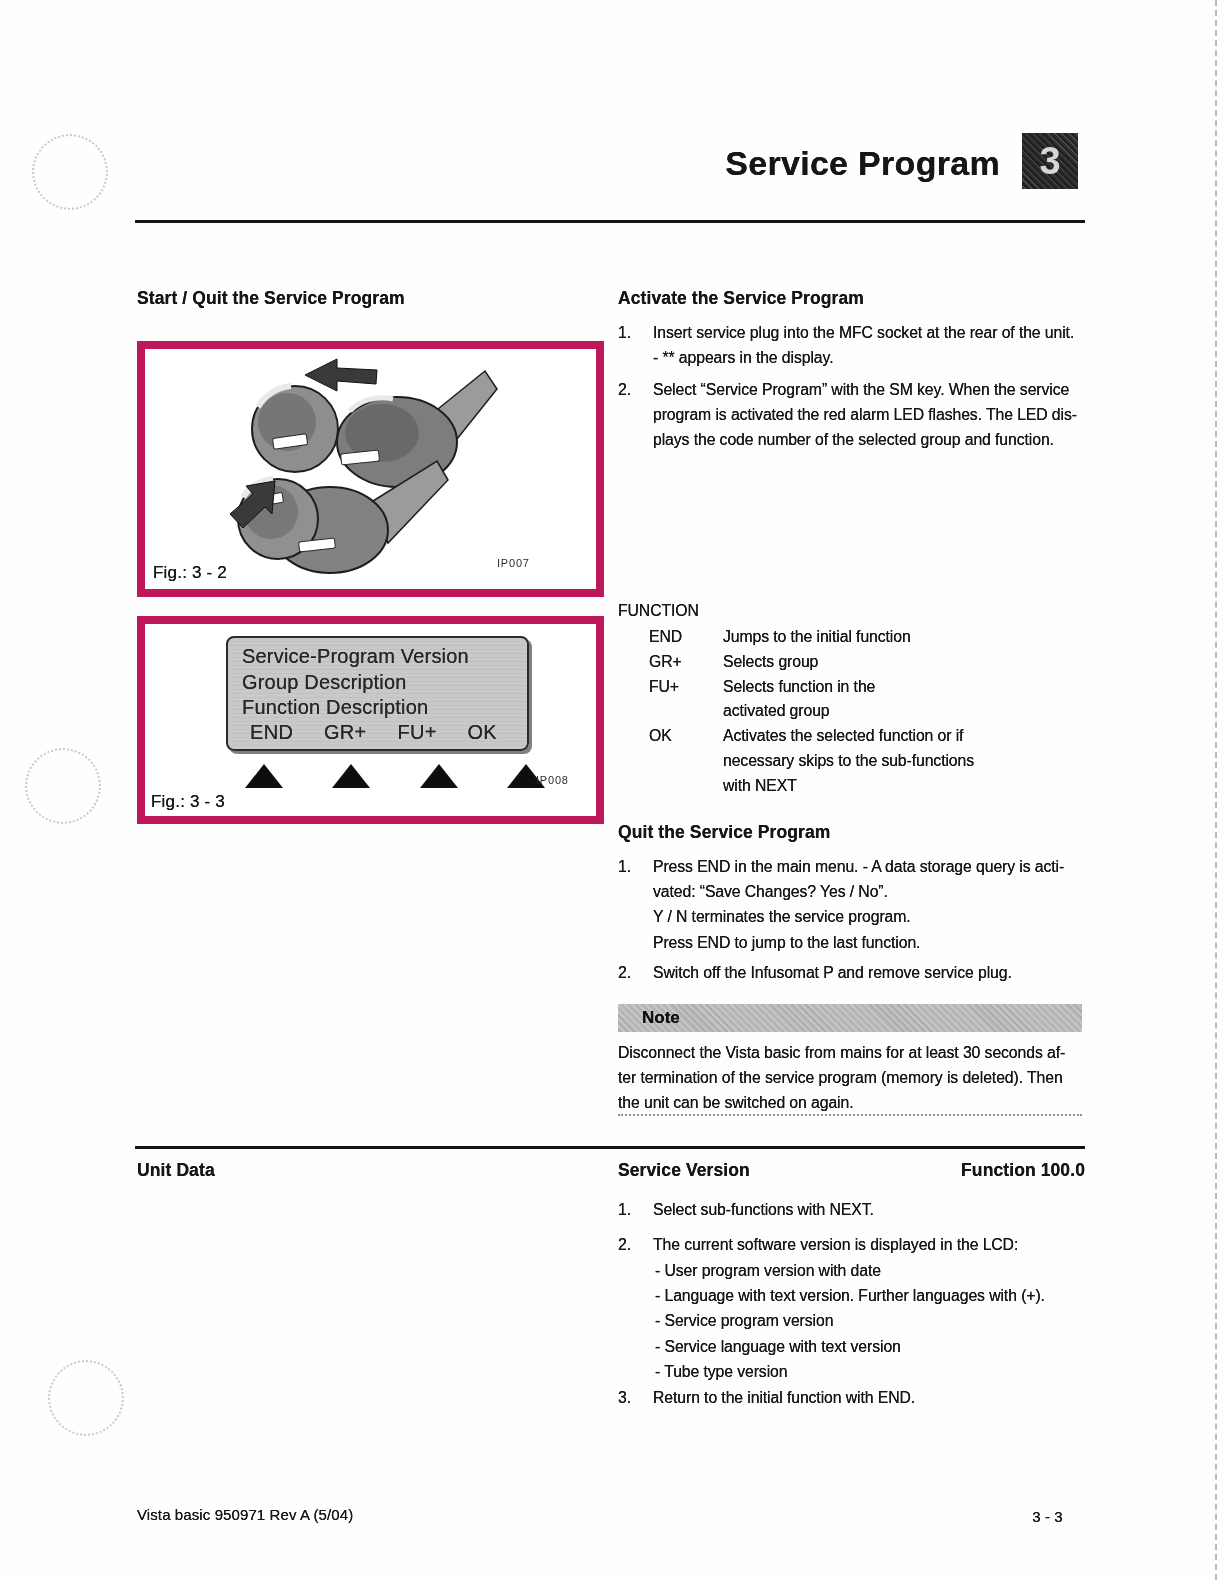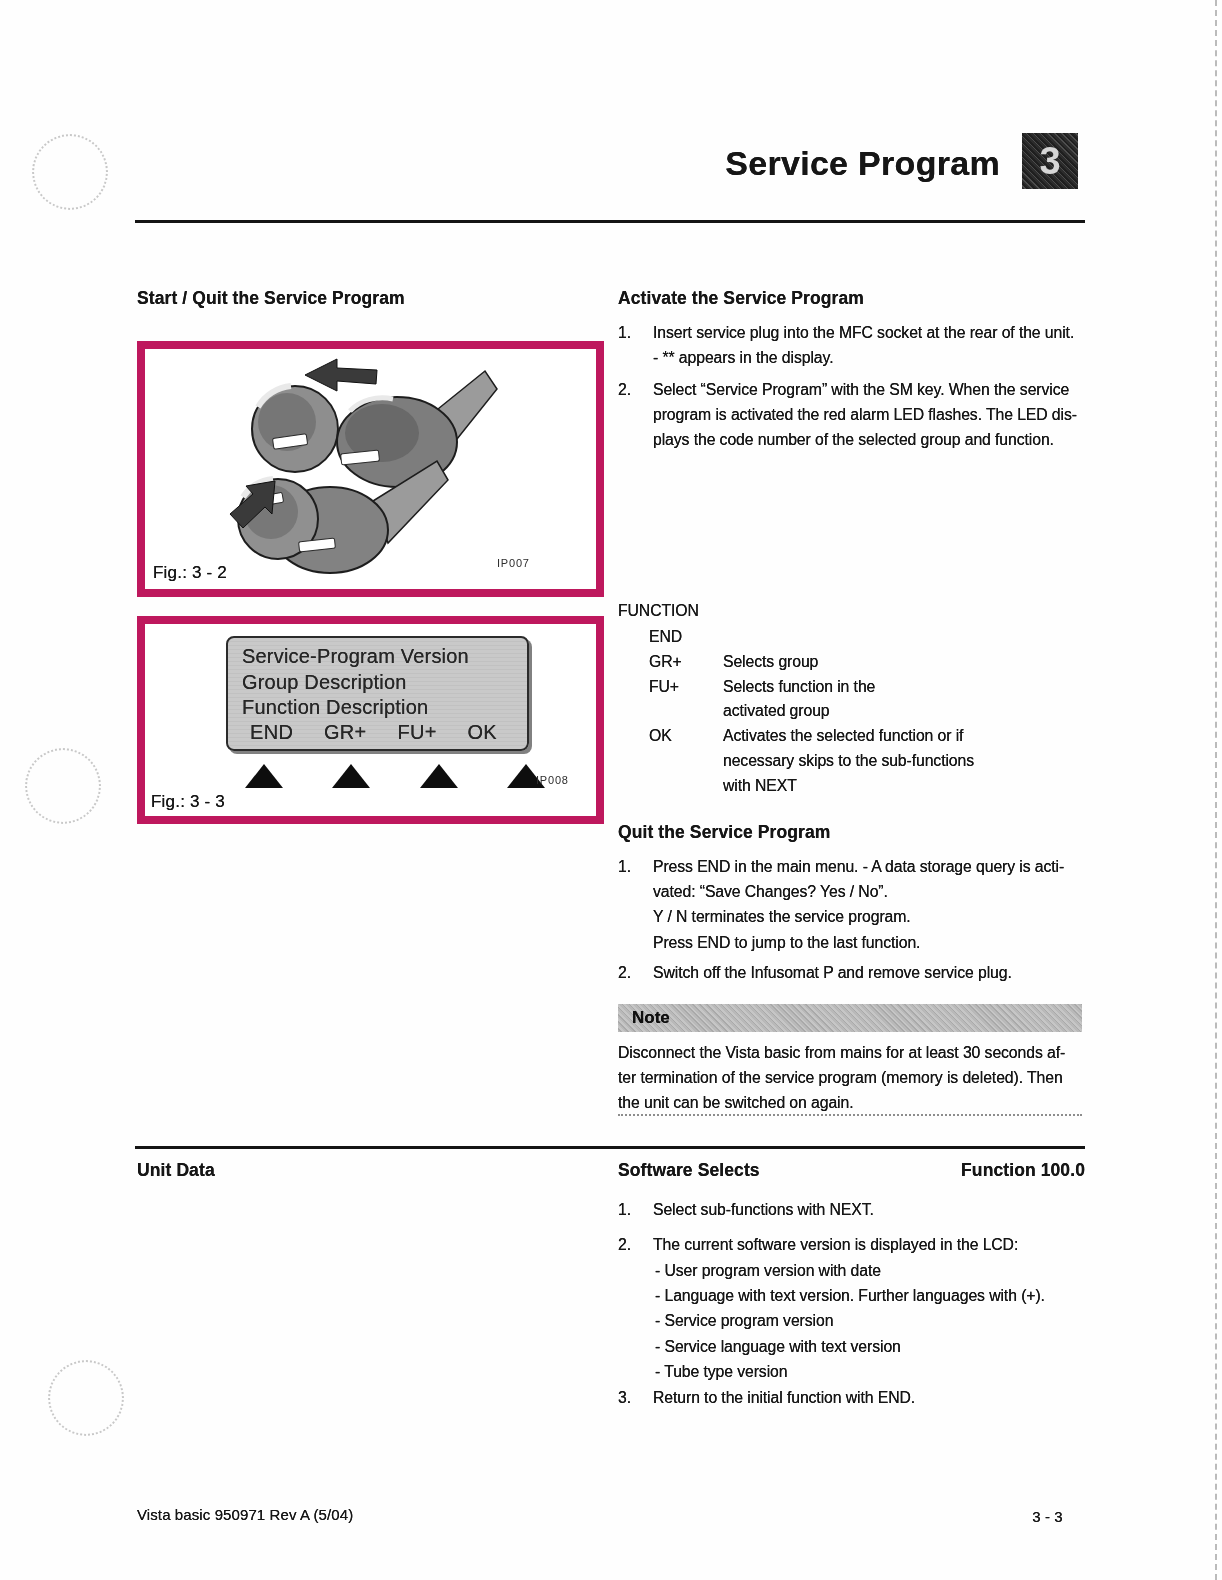--- a/index.html
+++ b/index.html
@@ -33,21 +33,21 @@
   .lcd-line{font-size:20px;line-height:25.5px;letter-spacing:.2px;text-shadow:0 0 .5px #333;}
   .lcd-keys{display:flex;justify-content:space-between;font-size:20px;letter-spacing:.3px;text-shadow:0 0 .5px #333;}
   .tri{width:0;height:0;border-left:19px solid transparent;border-right:19px solid transparent;border-bottom:24px solid #0e0e0e;}
   
   .fnrow{display:grid;grid-template-columns:74px 1fr;}
   
   .notebar{
     height:28px;display:flex;align-items:center;
     background:repeating-linear-gradient(45deg,#b9b9b9 0 2px,#a9a9a9 2px 3px,#c6c6c6 3px 5px);
   }
-  .notebar .lbl{font-size:17px;font-weight:bold;padding-left:14px;color:#101010;text-shadow:0 0 .3px currentColor;}
+  .notebar .lbl{font-size:17px;font-weight:bold;padding-left:24px;color:#101010;text-shadow:0 0 .3px currentColor;}
   .dotrule{border-top:2px dotted #8d8d8d;height:0;}
   
   .punch{border:2px dotted #b7b7b7;border-radius:50%;width:72px;height:72px;opacity:.75;}
   .edge{border-right:2px dashed #7a7a7a;width:0;opacity:.5;}
   .footer{font-size:15px;letter-spacing:.1px;text-shadow:0 0 .3px currentColor;}
 </style>
 </head>
 <body>
 
 <div class="page">
@@ -128,20 +128,21 @@
     <span>2.</span>
     <span class="pre">Select “Service Program” with the SM key. When the service
 program is activated the red alarm LED flashes. The LED dis-
 plays the code number of the selected group and function.</span>
   </div>
 
   <div class="abs bodytext" style="left:618px;top:598px;">FUNCTION</div>
   <div class="abs bodytext" style="left:649px;top:625px;width:440px;line-height:24.8px;">
     <div class="fnrow">
       <span>END</span>
+      <span class="pre">Jumps to the initial function</span>
     </div>
     <div class="fnrow">
       <span>GR+</span>
       <span class="pre">Selects group</span>
     </div>
     <div class="fnrow">
       <span>FU+</span>
       <span class="pre">Selects function in the
 activated group</span>
     </div>
@@ -170,21 +171,21 @@
     <span class="lbl">Note</span>
   </div>
   <div class="abs bodytext pre" style="left:618px;top:1040px;width:470px;">Disconnect the Vista basic from mains for at least 30 seconds af-
 ter termination of the service program (memory is deleted). Then
 the unit can be switched on again.</div>
   <div class="abs dotrule" style="left:618px;top:1114px;width:464px;"></div>
 
   <div class="abs rule" style="left:135px;top:1146px;width:950px;"></div>
 
   <div class="abs h2" style="left:137px;top:1160px;">Unit Data</div>
-  <div class="abs h2" style="left:618px;top:1160px;">Software Selects</div>
+  <div class="abs h2" style="left:618px;top:1160px;">Service Version</div>
   <div class="abs h2" style="left:900px;top:1160px;width:185px;text-align:right;">Function 100.0</div>
 
   <div class="abs numitem bodytext" style="left:618px;top:1197px;width:472px;">
     <span>1.</span>
     <span class="pre">Select sub-functions with NEXT.</span>
   </div>
   <div class="abs numitem bodytext" style="left:618px;top:1232px;width:472px;">
     <span>2.</span>
     <span class="pre">The current software version is displayed in the LCD:</span>
   </div>

